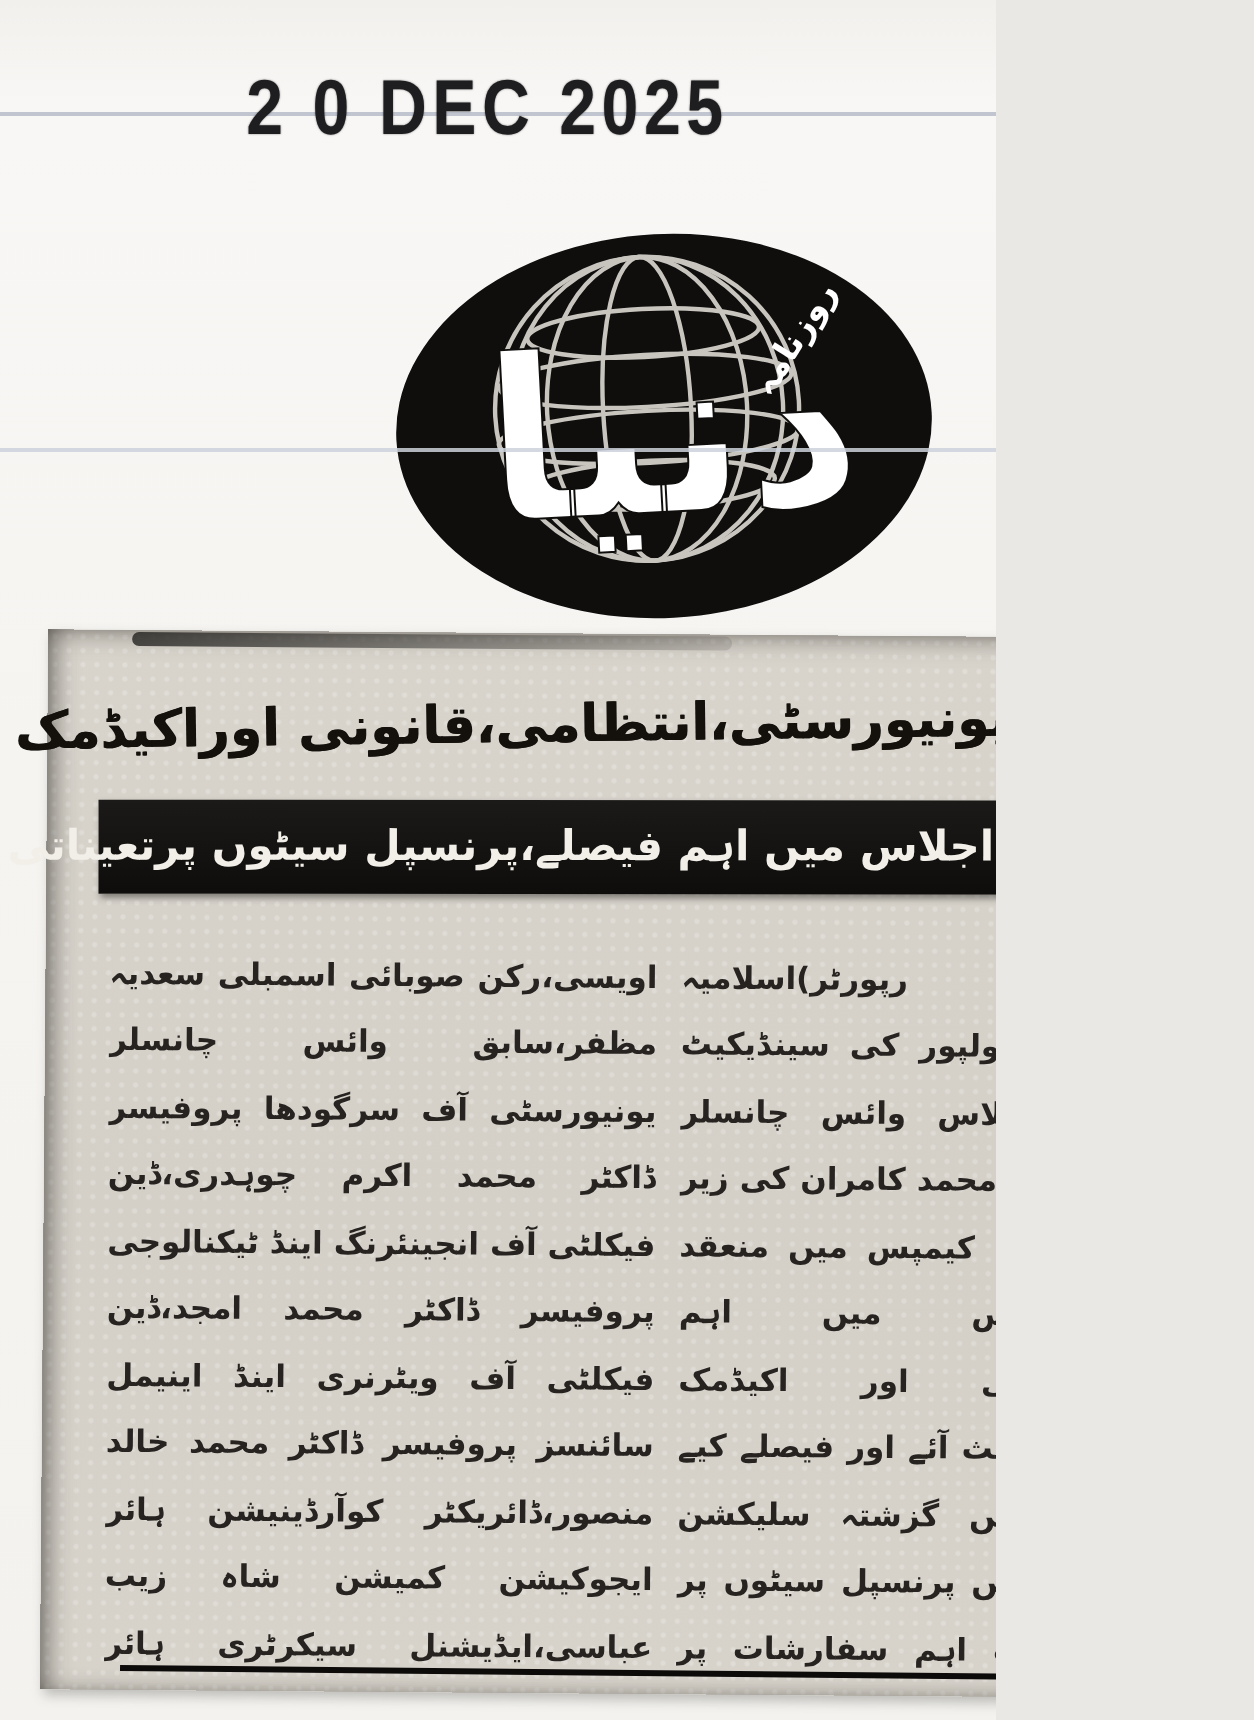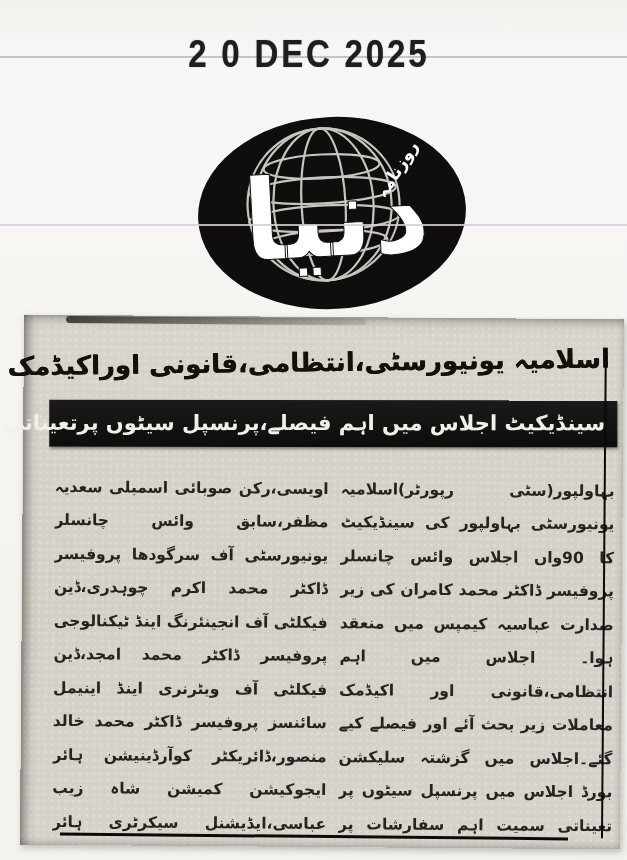--- a/index.html
+++ b/index.html
@@ -1,18 +1,18 @@
 <!DOCTYPE html>
 <html lang="ur"><head>
 <meta charset="utf-8">
 <style>
   html,body{margin:0;padding:0;}
   body{width:627px;height:860px;overflow:hidden;background:#e9e8e5;}
   .page{
-    position:relative;width:627px;height:860px;overflow:hidden;
+    position:relative;width:498px;height:860px;overflow:hidden;
     background:linear-gradient(180deg,#f1f0ed 0%,#f8f7f5 6%,#f5f4f1 45%,#f3f2ef 100%);
     font-family:"DejaVu Sans",sans-serif;
   }
   
   .scan-line{position:absolute;left:0;right:0;height:2px;}
   .scan-line.top{top:56px;background:rgba(148,156,175,.55);}
   .scan-line.mid{top:224px;background:rgba(205,210,220,.85);z-index:6;}
   
   .date-stamp{
     position:absolute;top:33px;left:50%;

